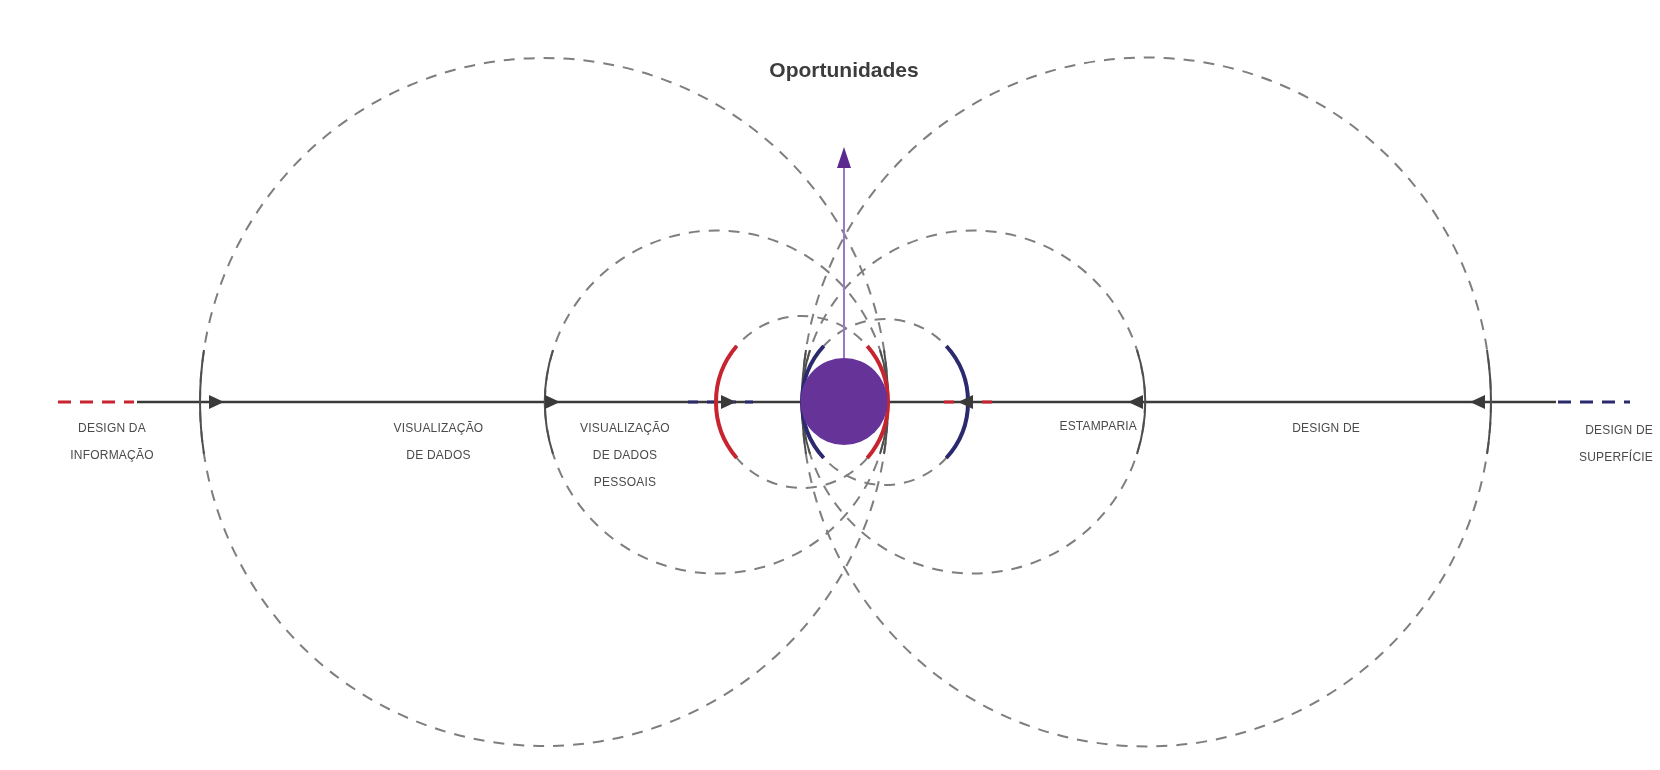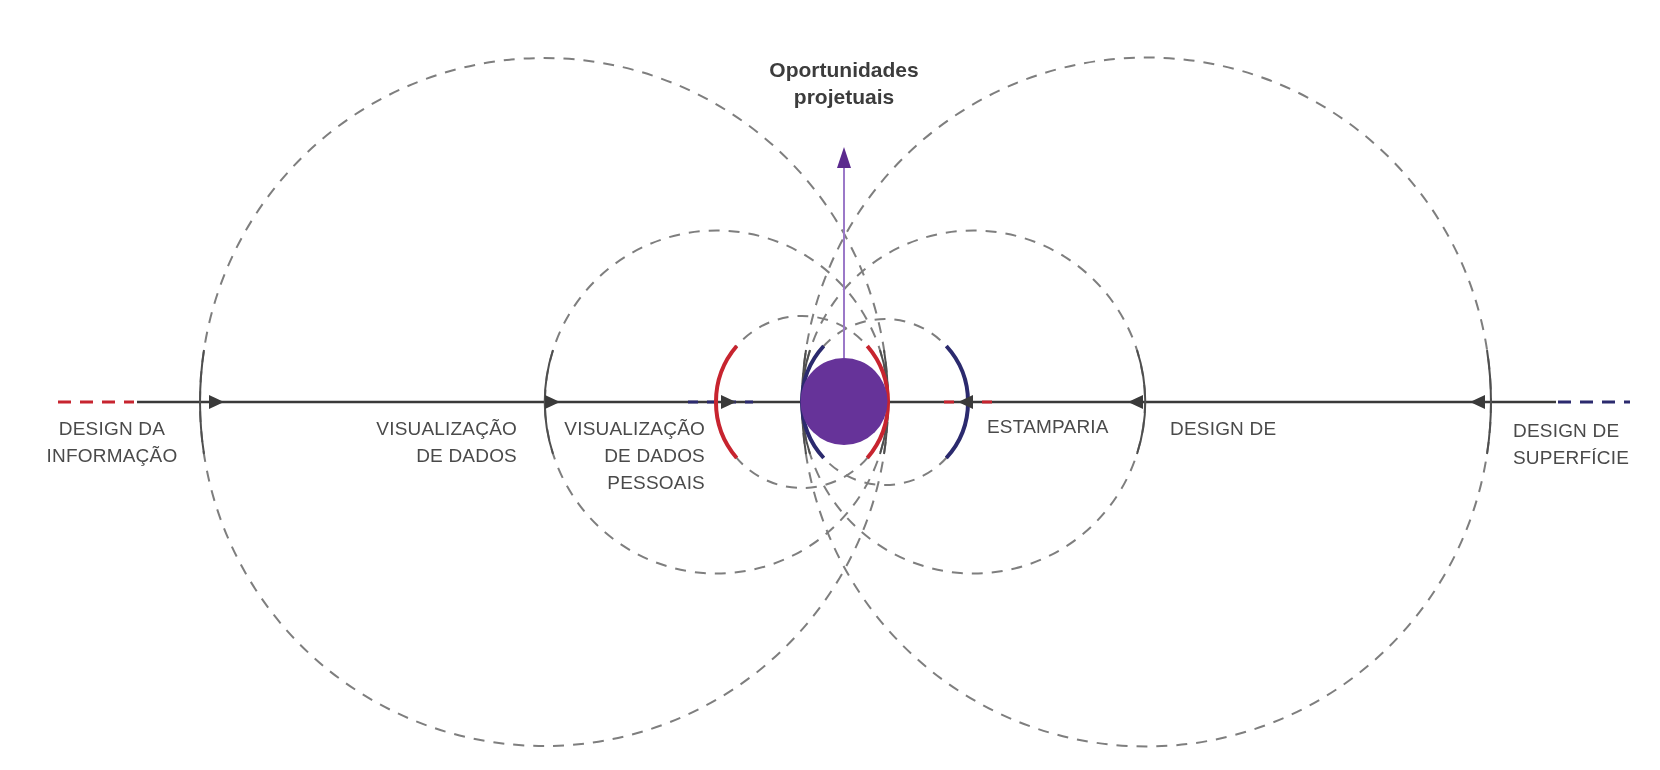--- a/index.html
+++ b/index.html
@@ -15,25 +15,25 @@
   .axis-main{stroke:var(--axis);stroke-width:2.5;}
   .axis-red-dash{stroke:var(--red);stroke-width:3;stroke-dasharray:13 9;}
   .axis-navy-dash{stroke:var(--navy);stroke-width:3;stroke-dasharray:13 9;}
   .axis-navy-dash-sm{stroke:var(--navy);stroke-width:3;stroke-dasharray:10 9;}
   .axis-red-dash-sm{stroke:var(--red);stroke-width:3;stroke-dasharray:10 9;}
   .ah{fill:var(--axis);}
   .center-fill{fill:var(--purple);}
   .opp-line{stroke:var(--arrow-purple-line);stroke-width:2;}
   .opp-head{fill:var(--arrow-purple-head);}
 
-  .lbl{position:absolute;color:var(--label-text);font-size:19px;line-height:27px;
+  .lbl{position:absolute;color:var(--label-text);font-size:12px;line-height:27px;
        letter-spacing:0.2px;white-space:nowrap;}
   .lbl.center{text-align:center;}
-  .lbl.right{text-align:right;}
-  .lbl.left{text-align:left;}
+  .lbl.right{text-align:center;}
+  .lbl.left{text-align:right;}
   #main-title{position:absolute;left:744px;top:56px;width:200px;text-align:center;
        font-weight:bold;font-size:21px;line-height:27px;color:var(--title-text);}
 </style>
 </head>
 <body>
 
 <div id="stage">
 
   <svg id="diagram-svg" width="1660" height="770" viewBox="0 0 1660 770">
 
@@ -73,21 +73,20 @@
     <polygon class="ah" points="1470,402 1485,395 1485,409"></polygon>
 
     <circle class="center-fill" cx="844" cy="401.5" r="43.5"></circle>
 
     <line class="opp-line" x1="844" y1="358" x2="844" y2="166"></line>
     <polygon class="opp-head" points="844,147 837,168 851,168"></polygon>
   </svg>
 
   <div id="main-title">
     <div>Oportunidades</div>
-    <div>projetuais</div>
   </div>
 
   <div class="lbl center" style="left:32px;top:415px;width:160px;">
     <div>DESIGN DA</div>
     <div>INFORMAÇÃO</div>
   </div>
 
   <div class="lbl right" style="left:360px;top:415px;width:157px;">
     <div>VISUALIZAÇÃO</div>
     <div>DE DADOS</div>

